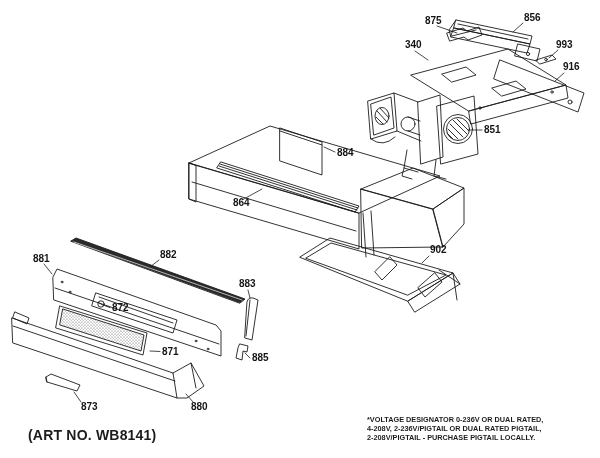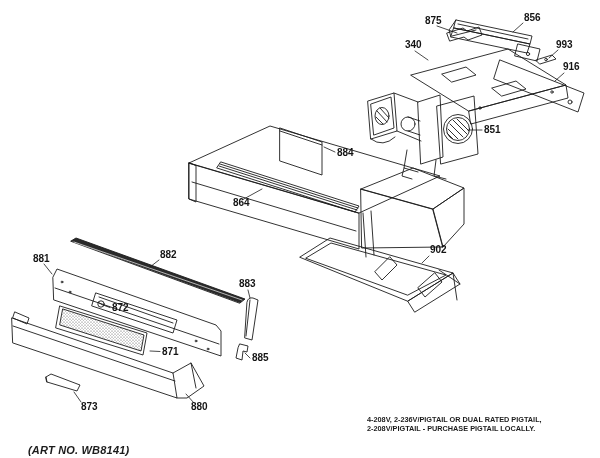--- a/index.html
+++ b/index.html
@@ -7,22 +7,22 @@
     position:relative;width:600px;height:458px;background:#ffffff;
     overflow:hidden;font-family:"Liberation Sans",sans-serif;
   }
   .watermark{
     position:absolute;left:74px;top:19px;
     font-size:35px;font-weight:bold;letter-spacing:-1px;
     color:#929292;white-space:nowrap;z-index:1;user-select:none;
   }
   .diagram-svg{position:absolute;left:0;top:0;z-index:2;}
   .art-no{
-    position:absolute;left:28px;top:444px;z-index:3;
-    font-size:11px;font-weight:bold;color:#1c1c1c;letter-spacing:.2px;white-space:nowrap;font-style:italic;
+    position:absolute;left:28px;top:427px;z-index:3;
+    font-size:14px;font-weight:bold;color:#1c1c1c;letter-spacing:.2px;white-space:nowrap;
   }
   .voltage{
     position:absolute;left:367px;top:416px;z-index:3;
     font-size:7.3px;font-weight:bold;color:#1c1c1c;line-height:8.8px;
     letter-spacing:0;white-space:nowrap;
   }
   .plbl{font-family:"Liberation Sans",sans-serif;font-size:10px;font-weight:bold;fill:#141414;}
 </style>
 </head>
 <body>
@@ -204,17 +204,18 @@
       <text class="plbl" x="162" y="355">871</text>
       <text class="plbl" x="252" y="361">885</text>
       <text class="plbl" x="81" y="410">873</text>
       <text class="plbl" x="191" y="410">880</text>
     </g>
   </svg>
 
   <div class="art-no">(ART NO. WB8141)</div>
 
   <div class="voltage">
+    <div>*VOLTAGE DESIGNATOR 0-236V OR DUAL RATED,</div>
     <div>4-208V, 2-236V/PIGTAIL OR DUAL RATED PIGTAIL,</div>
     <div>2-208V/PIGTAIL - PURCHASE PIGTAIL LOCALLY.</div>
   </div>
 
 </div>
 
 </body></html>

